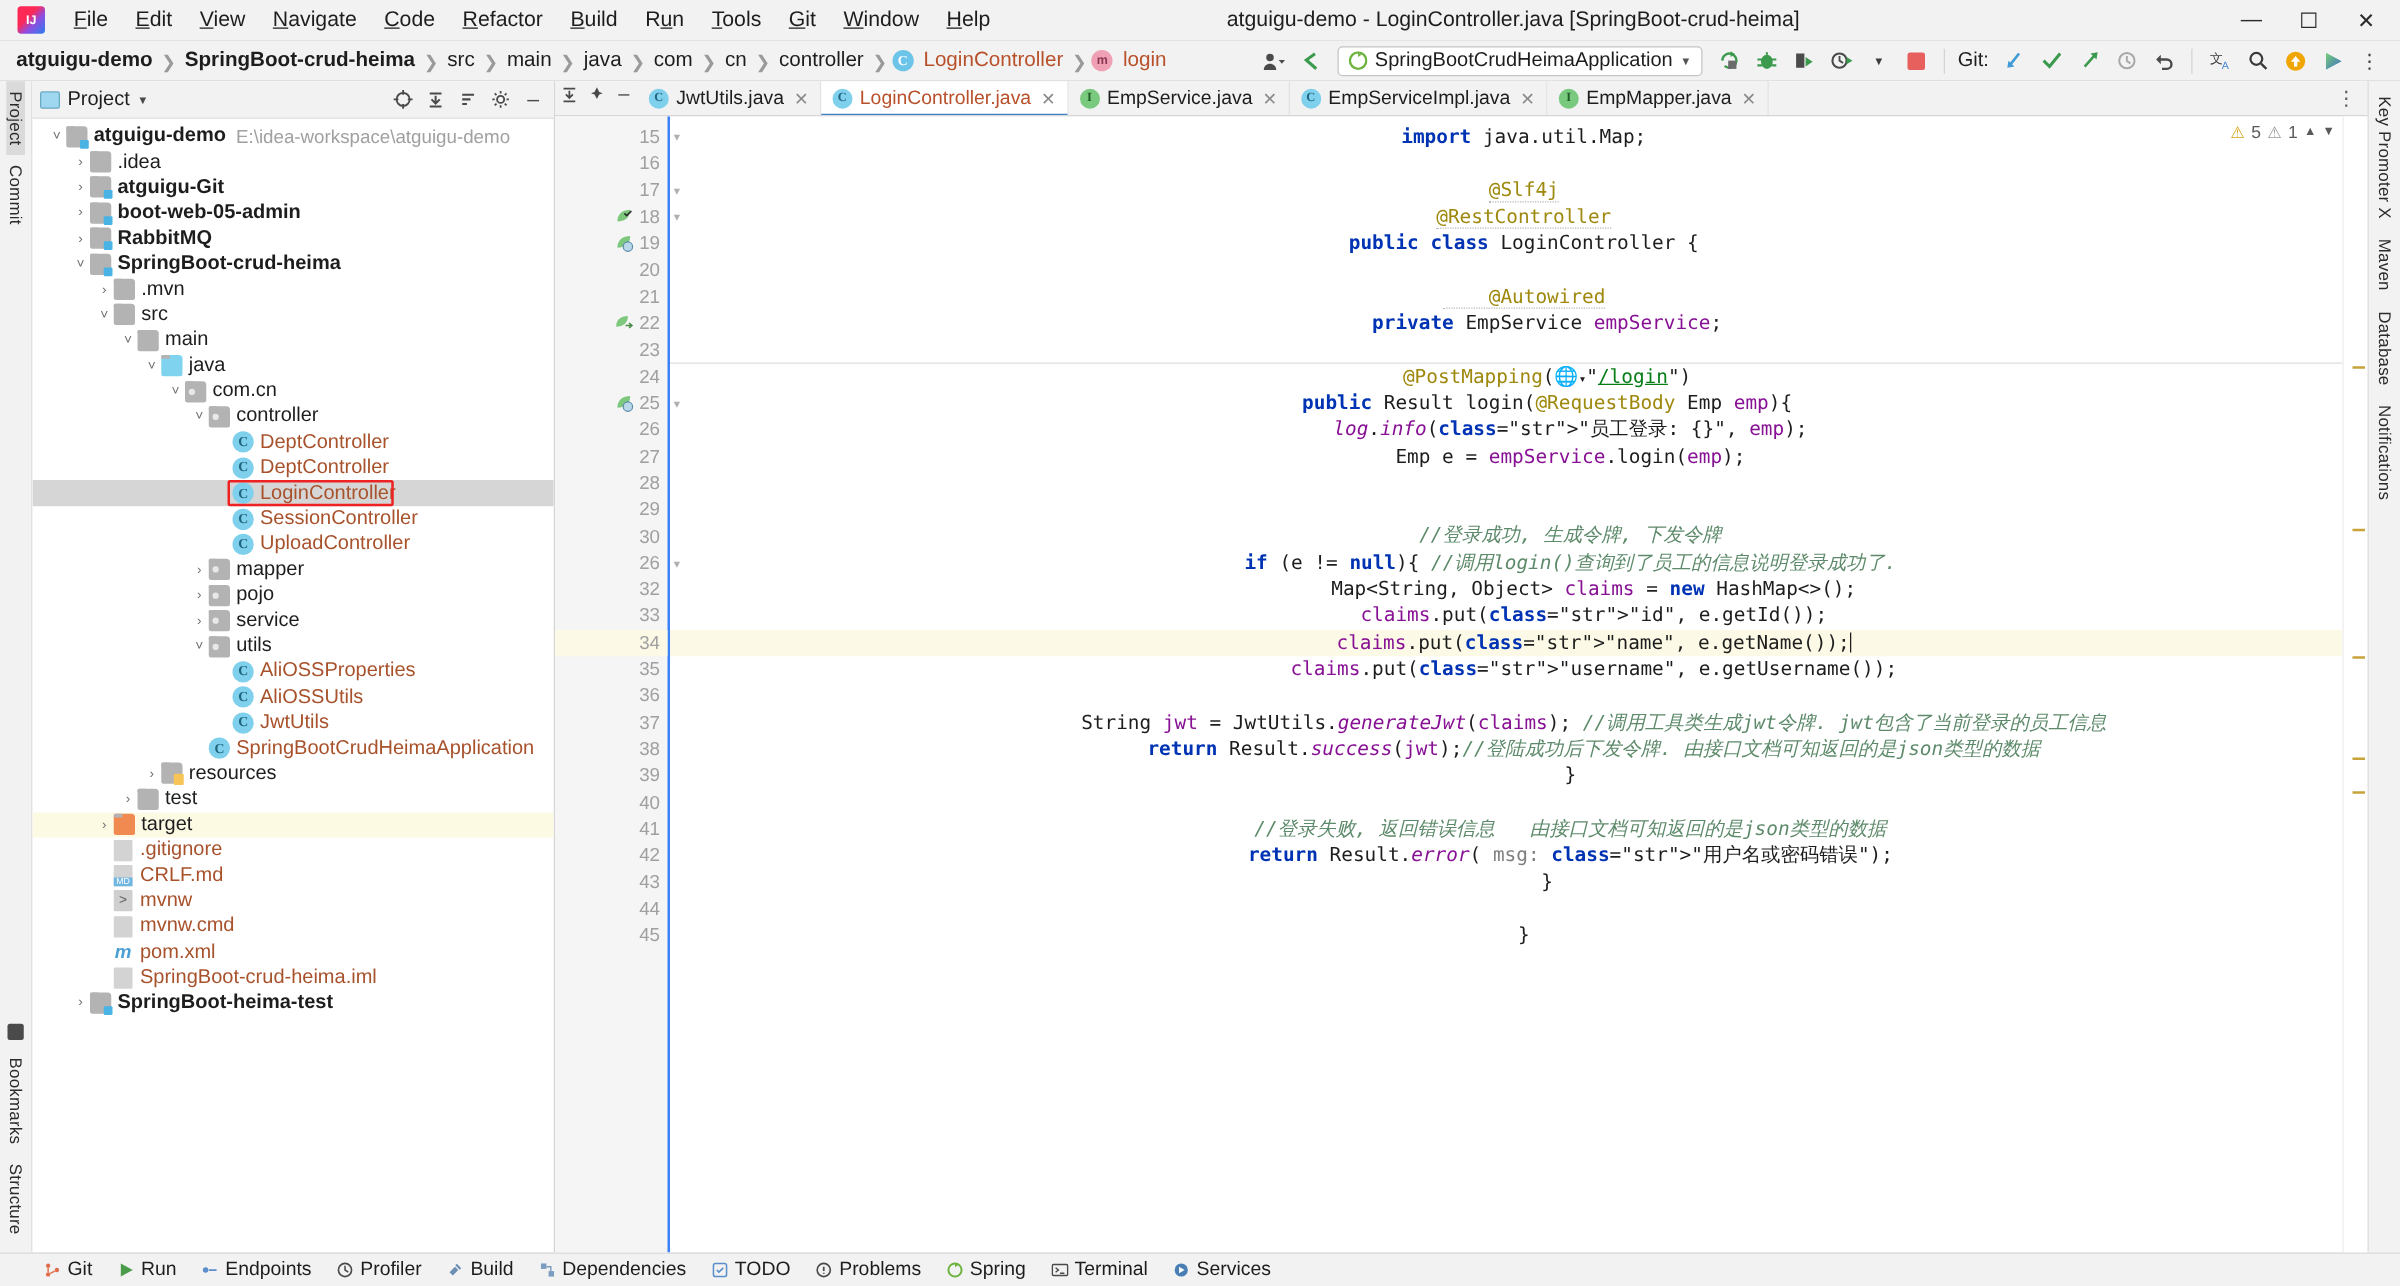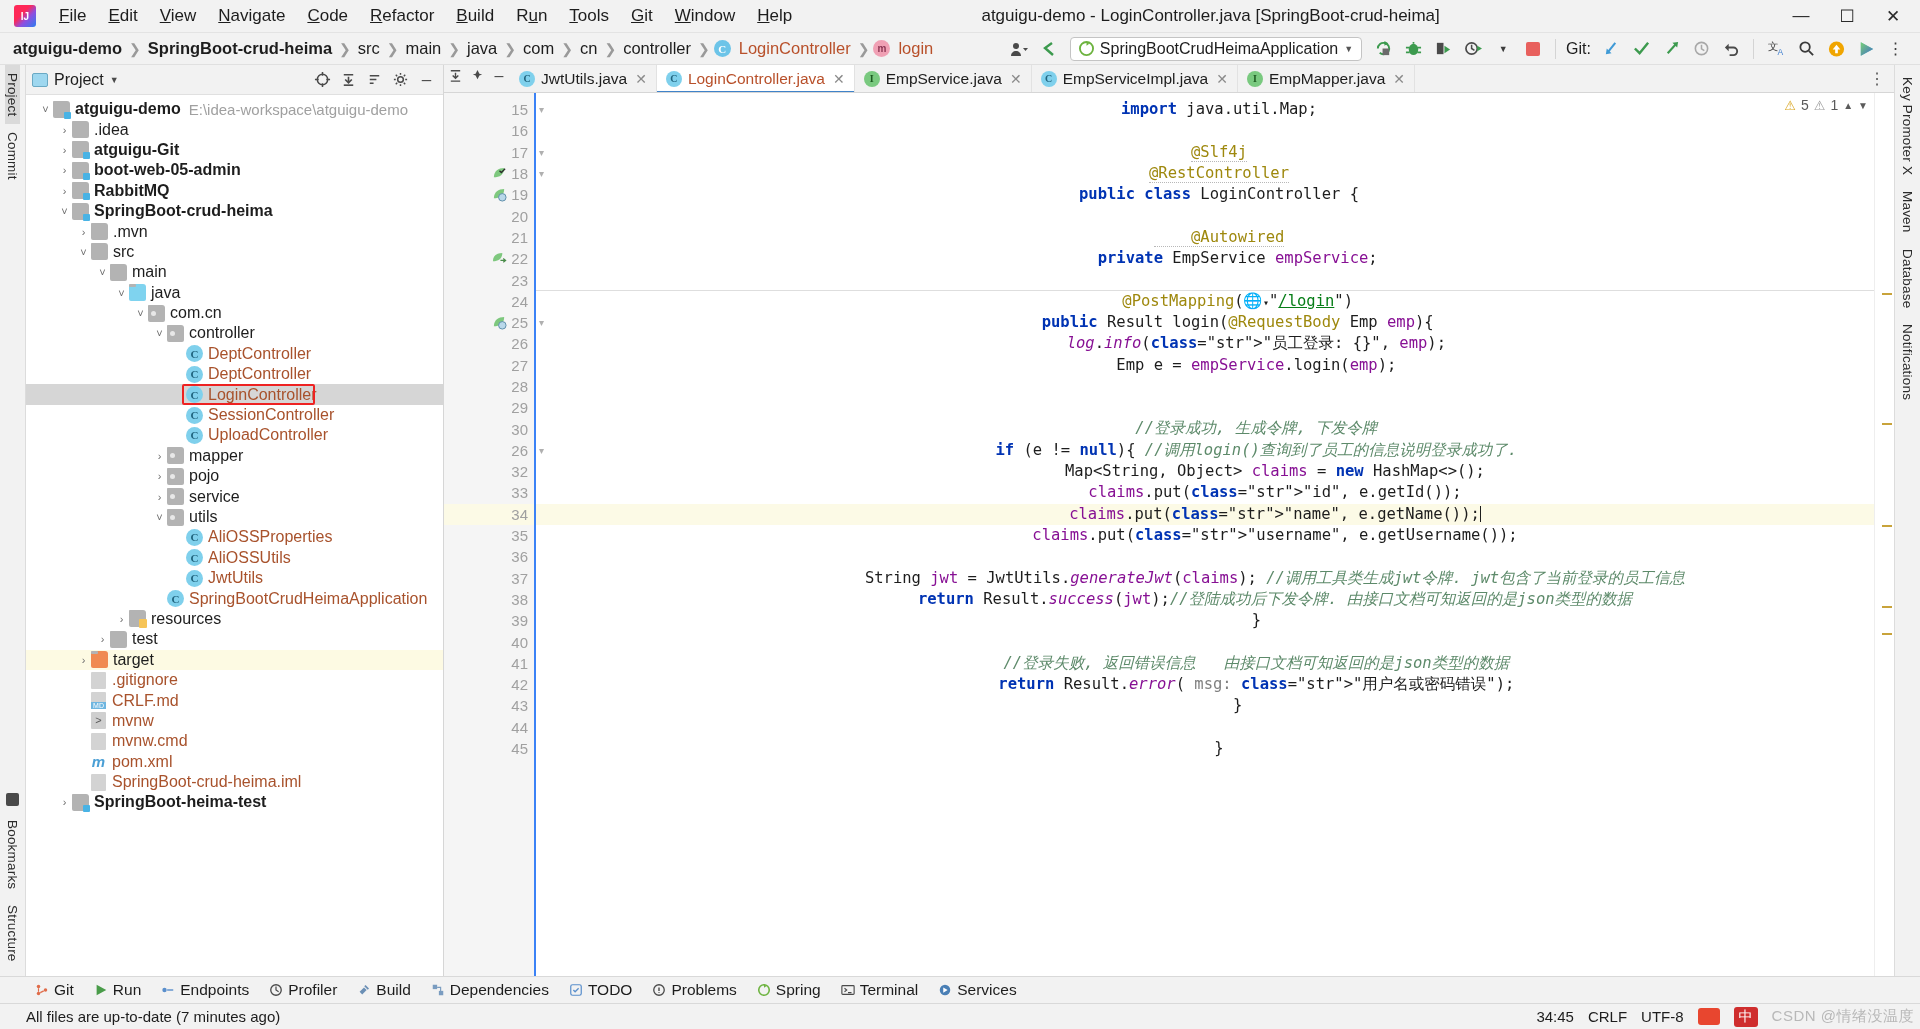--- a/index.html
+++ b/index.html
@@ -938,28 +938,13 @@
         <span style="display:inline-flex;align-items:center">
           <svg width="14" height="14" viewBox="0 0 16 16">
             <circle cx="8" cy="8" r="6" fill="#4a7fb5"></circle>
             <path d="M6 5l5 3-5 3z" fill="#fff"></path>
           </svg>
         </span>
         <span>Services</span>
       </div>
     </div>
 
-  <div class="status">
-    <span class="st-item">All files are up-to-date (7 minutes ago)</span>
-    <div class="st-right">
-      <span class="st-item">34:45</span>
-      <span class="st-item">CRLF</span>
-      <span class="st-item">UTF-8</span>
-      <span class="sogou">
-          <span class="sg-box"></span>
-        </span>
-      <span class="ime">
-          <span>中</span>
-        </span>
-      <span class="wm">CSDN @情绪没温度</span>
-    </div>
-  </div>
 </div>
 
 </body></html>

